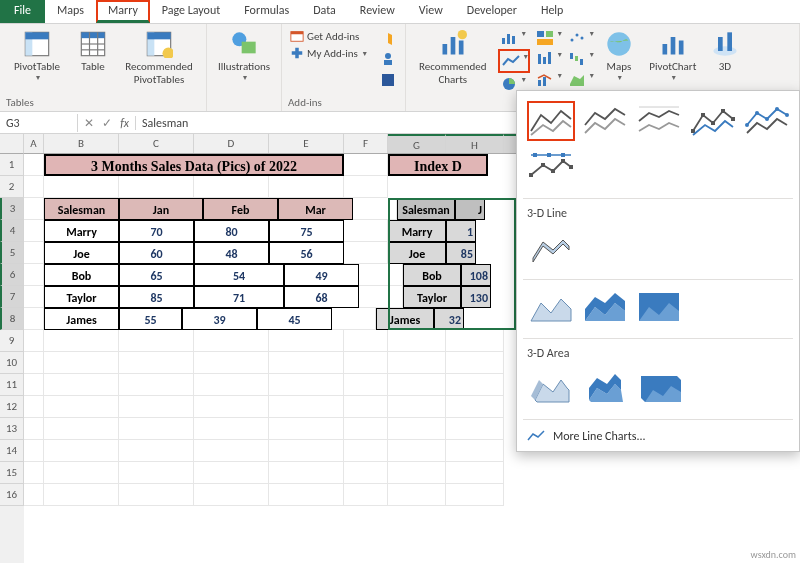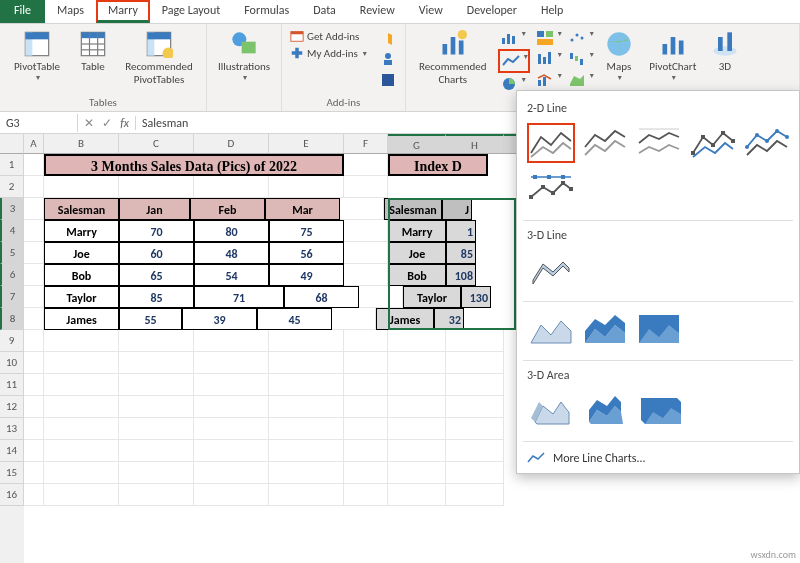--- a/index.html
+++ b/index.html
@@ -7,21 +7,21 @@
 
 
 .tabs { display: flex; height: 24px; align-items: stretch; border-bottom: 1px solid #d4d4d4; }
 .tabs .file { background: #217346; color: #fff; padding: 3px 14px; }
 .tabs .tab { padding: 3px 12px; color: #444; cursor: pointer; }
 .tabs .tab.active { border: 2px solid #e63b12; border-bottom: 3px solid #217346; padding: 1px 10px 0 10px; }
 
 
 .ribbon { display: flex; height: 88px; border-bottom: 1px solid #d4d4d4; background: #f3f2f1; }
 .group { border-right: 1px solid #e1dfdd; padding: 4px 6px 0 6px; display: flex; flex-direction: column; justify-content: space-between; }
-.group-label { text-align: center; font-size: 11px; color: #666; padding-bottom: 2px; }
+.group-label { text-align: left; font-size: 11px; color: #666; padding-bottom: 2px; }
 .group-content { display: flex; align-items: flex-start; gap: 4px; }
 .big-btn { display: flex; flex-direction: column; align-items: center; width: 62px; text-align: center; font-size: 11px; color: #444; line-height: 1.2; cursor: pointer; padding-top: 2px; }
 .big-btn .bicon { width: 28px; height: 28px; margin-bottom: 2px; }
 .small-row { display: flex; align-items: center; gap: 3px; font-size: 11px; color: #444; padding: 1px 2px; cursor: pointer; }
 .small-row .sicon { width: 14px; height: 14px; }
 .chev { font-size: 8px; color: #666; margin-left: 2px; }
 
 .mini-stack { display: flex; flex-direction: column; gap: 1px; }
 .mini { width: 22px; height: 20px; display: flex; align-items: center; justify-content: center; cursor: pointer; }
 .mini svg { width: 18px; height: 16px; }
@@ -374,21 +374,21 @@
           <div class="cell" style="width:75px"></div>
           <div class="cell" style="width:75px"></div>
           <div class="cell" style="width:75px"></div>
           <div class="cell" style="width:75px"></div>
           <div class="cell" style="width:44px"></div>
         </div>
 
       <div class="row">
         <div class="cell" style="width:20px"></div>
         <div class="cell thdr" style="width:75px">Salesman</div>
-        <div class="cell thdr" style="width:71px">Jan</div>
+        <div class="cell thdr" style="width:84px">Jan</div>
         <div class="cell thdr" style="width:75px">Feb</div>
         <div class="cell thdr" style="width:75px">Mar</div>
         <div class="cell" style="width:44px"></div>
         <div class="cell gthdr" style="width:58px">Salesman</div>
         <div class="cell gthdr" style="width:30px;text-align:right;padding-right:2px">J</div>
       </div>
 
       <div id="datarows">
           <div class="row">
             <div class="cell" style="width:20px"></div>
@@ -407,21 +407,21 @@
   <div class="cell tcell" style="width:75px">48</div>
   <div class="cell tcell" style="width:75px">56</div>
   <div class="cell" style="width:44px"></div>
   <div class="cell gnamecell" style="width:58px">Joe</div>
   <div class="cell gcell" style="width:30px;text-align:right;padding-right:2px">85</div>
           </div>
           <div class="row">
             <div class="cell" style="width:20px"></div>
   <div class="cell tnamecell" style="width:75px">Bob</div>
   <div class="cell tcell" style="width:75px">65</div>
-  <div class="cell tcell" style="width:75px">54</div>
+  <div class="cell tcell" style="width:90px">54</div>
   <div class="cell tcell" style="width:75px">49</div>
   <div class="cell" style="width:44px"></div>
   <div class="cell gnamecell" style="width:58px">Bob</div>
   <div class="cell gcell" style="width:30px;text-align:right;padding-right:2px">108</div>
           </div>
           <div class="row">
             <div class="cell" style="width:20px"></div>
   <div class="cell tnamecell" style="width:75px">Taylor</div>
   <div class="cell tcell" style="width:75px">85</div>
   <div class="cell tcell" style="width:90px">71</div>
@@ -524,21 +524,20 @@
             <div class="cell" style="width:58px"></div>
           </div>
         </div>
 
       <div class="sel-outline" style="left:364px;top:44px;width:128px;height:132px;"></div>
     </div>
   </div>
 </div>
 
 <div class="chart-panel">
-  <div class="cat-title">2-D Line</div>
   <div class="thumbs">
     <div class="thumb hot">
         <svg viewBox="0 0 44 36">
           <rect width="44" height="36" fill="#fff"></rect>
           <polyline points="2,28 12,12 22,20 32,8 42,16" fill="none" stroke="#555" stroke-width="1.8"></polyline>
           <polyline points="2,32 14,22 24,28 34,18 42,24" fill="none" stroke="#999" stroke-width="1.8"></polyline>
         </svg>
       </div>
     <div class="thumb">
         <svg viewBox="0 0 44 36">

